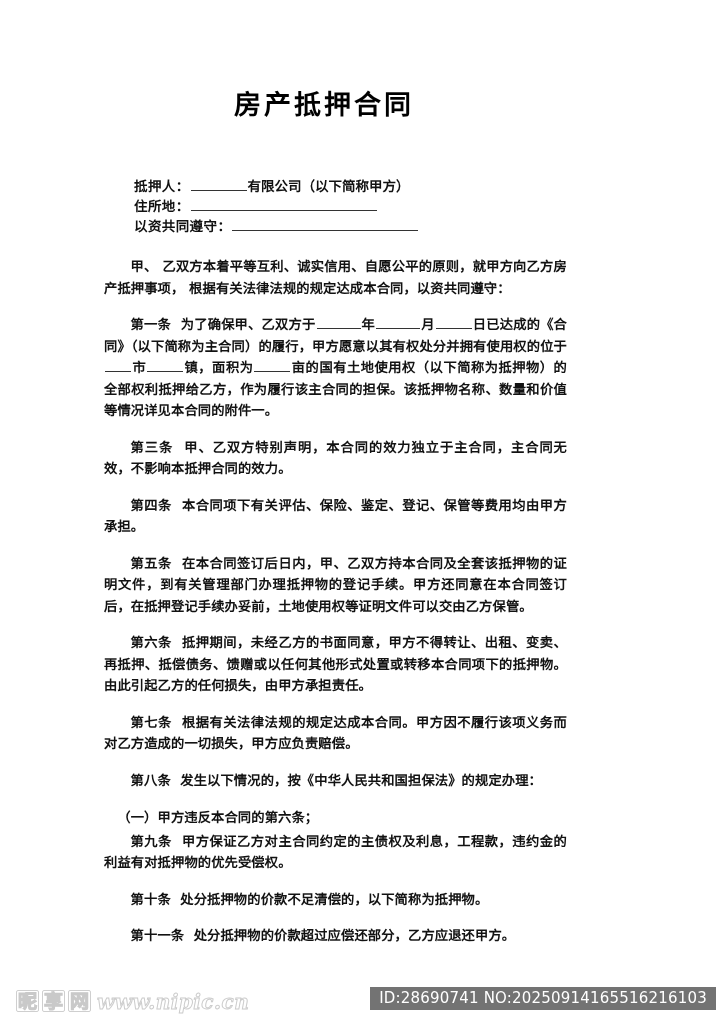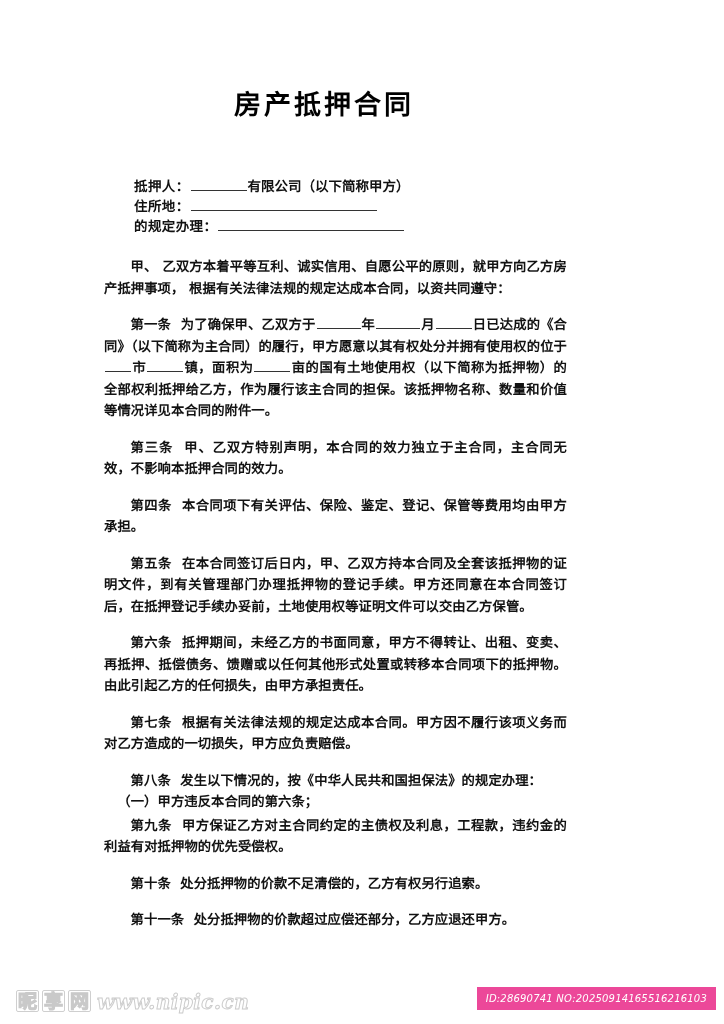--- a/index.html
+++ b/index.html
@@ -79,21 +79,21 @@
     color: #121212;
     font-weight: bold;
     letter-spacing: 0.1px;
   }
   p.para.sub {
     text-indent: 1em;
     margin-bottom: 2px;
     font-family: Liberation Serif, serif;
   }
   p.para.tight {
-    margin-bottom: 0;
+    margin-bottom: 16px;
   }
 
   .inl-blank {
     display: inline-block;
     border-bottom: 1.1px solid #333333;
     height: 12px;
     vertical-align: baseline;
     margin: 0 1px;
   }
   .w36 { width: 36px; }
@@ -141,47 +141,46 @@
     font-size: 20px;
     line-height: 19px;
     color: #ffffff;
     -webkit-text-stroke: 1px #cccccc;
     letter-spacing: 0.5px;
   }
   .id-badge {
     position: absolute;
     right: 8px;
     bottom: 14px;
-    background: #ec4899;
+    background: #737373;
     color: #ffffff;
     font-family: "DejaVu Sans", "Liberation Sans", sans-serif;
-    font-size: 10px;
+    font-size: 15px;
     line-height: 19px;
     padding: 2px 9px;
     letter-spacing: 0.2px;
     white-space: nowrap;
-    font-style: italic;
   }
 </style>
 </head>
 <body>
 
 <div class="page">
 
   <h1 class="doc-title">房产抵押合同</h1>
 
   <div class="party-block">
     <div class="party-line">
       <span class="party-label">抵押人：</span><span class="blank blank-short"></span><span>有限公司（以下简称甲方）</span>
     </div>
     <div class="party-line">
       <span class="party-label">住所地：</span><span class="blank blank-mid"></span>
     </div>
     <div class="party-line">
-      <span class="party-label">的规定办理：</span><span class="blank blank-long"></span>
+      <span class="party-label">以资共同遵守：</span><span class="blank blank-long"></span>
     </div>
   </div>
 
   <div class="body-text">
 
     <p class="para">甲、 乙双方本着平等互利、诚实信用、自愿公平的原则，就甲方向乙方房产抵押事项， 根据有关法律法规的规定达成本合同，以资共同遵守：</p>
 
     <p class="para"><span>第一条</span>&nbsp;&nbsp;<span>为了确保甲、乙双方于</span><span class="inl-blank w44"></span><span>年</span><span class="inl-blank w44"></span><span>月</span><span class="inl-blank w36"></span><span>日已达成的《合同》（以下简称为主合同）的履行，甲方愿意以其有权处分并拥有使用权的位于</span><span class="inl-blank w26"></span><span>市</span><span class="inl-blank w36"></span><span>镇，面积为</span><span class="inl-blank w36"></span><span>亩的国有土地使用权（以下简称为抵押物）的全部权利抵押给乙方，作为履行该主合同的担保。该抵押物名称、数量和价值等情况详见本合同的附件一。</span></p>
 
 
@@ -193,21 +192,21 @@
 
     <p class="para"><span>第六条</span>&nbsp;&nbsp;<span>抵押期间，未经乙方的书面同意，甲方不得转让、出租、变卖、再抵押、抵偿债务、馈赠或以任何其他形式处置或转移本合同项下的抵押物。由此引起乙方的任何损失，由甲方承担责任。</span></p>
 
     <p class="para"><span>第七条</span>&nbsp;&nbsp;<span>根据有关法律法规的规定达成本合同。甲方因不履行该项义务而对乙方造成的一切损失，甲方应负责赔偿。</span></p>
 
     <p class="para tight"><span>第八条</span>&nbsp;&nbsp;<span>发生以下情况的，按《中华人民共和国担保法》的规定办理：</span></p>
     <p class="para sub">（一）甲方违反本合同的第六条；</p>
 
     <p class="para"><span>第九条</span>&nbsp;&nbsp;<span>甲方保证乙方对主合同约定的主债权及利息，工程款，违约金的利益有对抵押物的优先受偿权。</span></p>
 
-    <p class="para"><span>第十条</span>&nbsp;&nbsp;<span>处分抵押物的价款不足清偿的，乙方有权另行追索。</span></p>
+    <p class="para"><span>第十条</span>&nbsp;&nbsp;<span>处分抵押物的价款不足清偿的，以下简称为抵押物。</span></p>
 
     <p class="para"><span>第十一条</span>&nbsp;&nbsp;<span>处分抵押物的价款超过应偿还部分，乙方应退还甲方。</span></p>
 
   </div>
 
   <div class="footer">
     <div class="nipic-logo">
       <div class="nipic-cn">
         <span>昵</span>
         <span>享</span>

